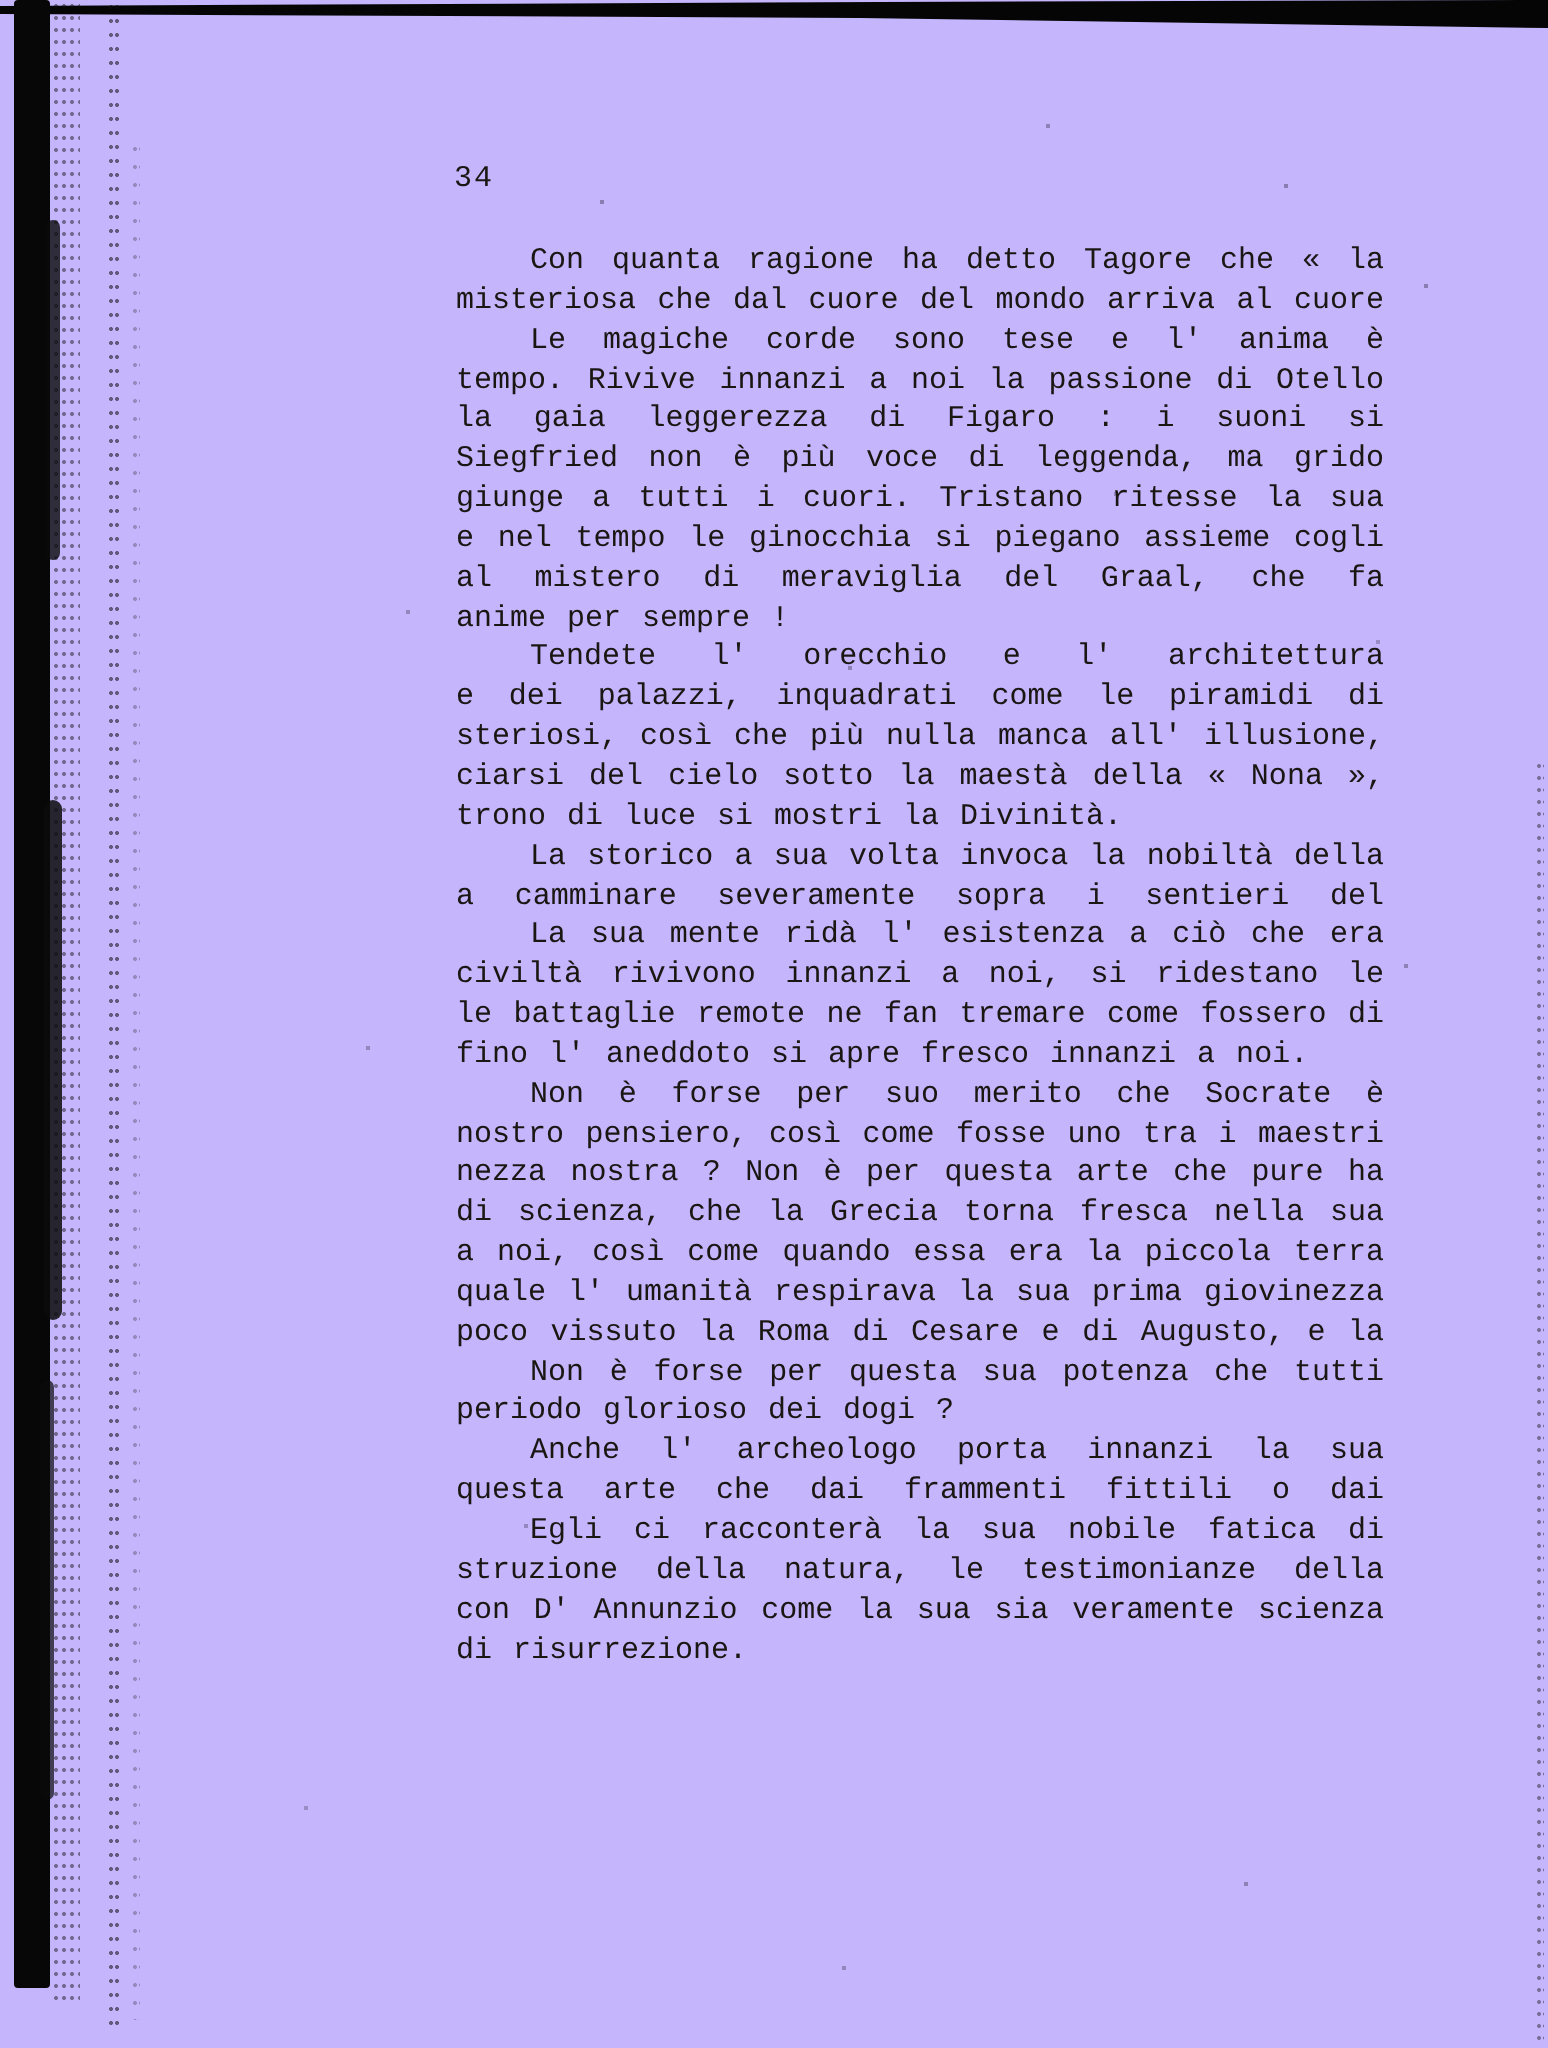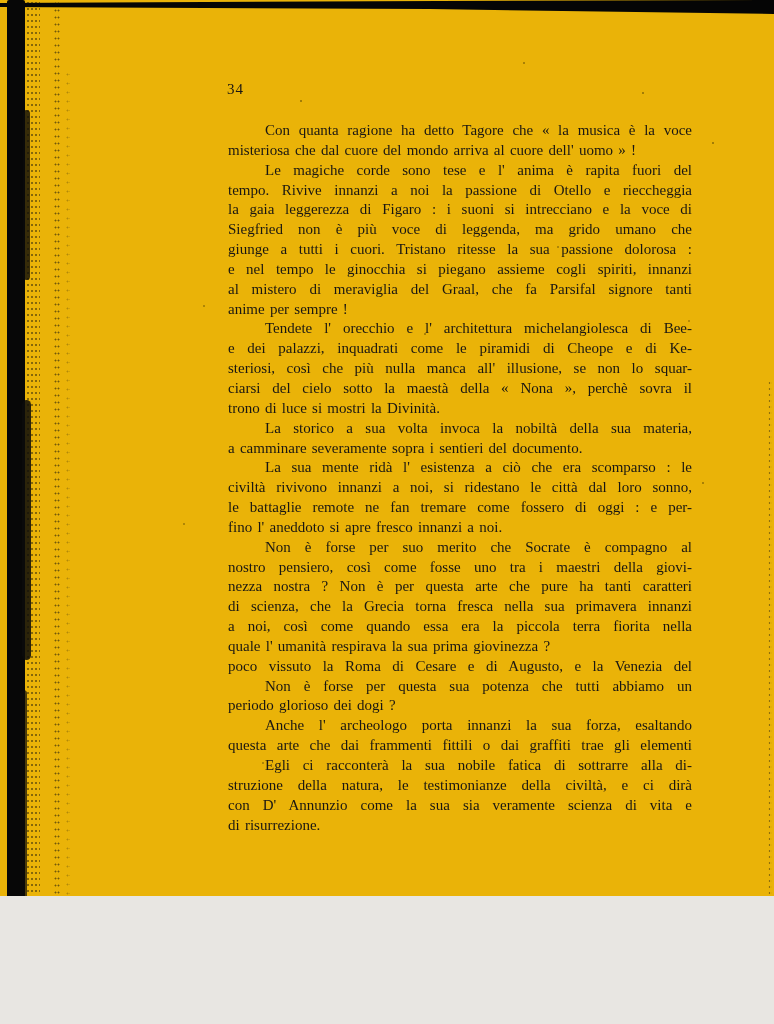--- a/index.html
+++ b/index.html
@@ -3,24 +3,24 @@
 <meta charset="utf-8">
 <style>
   html, body {
     margin: 0;
     padding: 0;
     background: #e8e6e2;
   }
   .page {
     position: relative;
     width: 774px;
-    height: 896px;
-    background: #eab308;
+    height: 1024px;
+    background: #c4b5fd;
     overflow: hidden;
-    font-family: Liberation Serif, serif;
+    font-family: Liberation Mono, monospace;
     color: #1a1713;
   }
 
   
   .top-edge-svg {
     position: absolute;
     left: 0; top: 0;
     width: 774px; height: 18px;
     display: block;
   }

